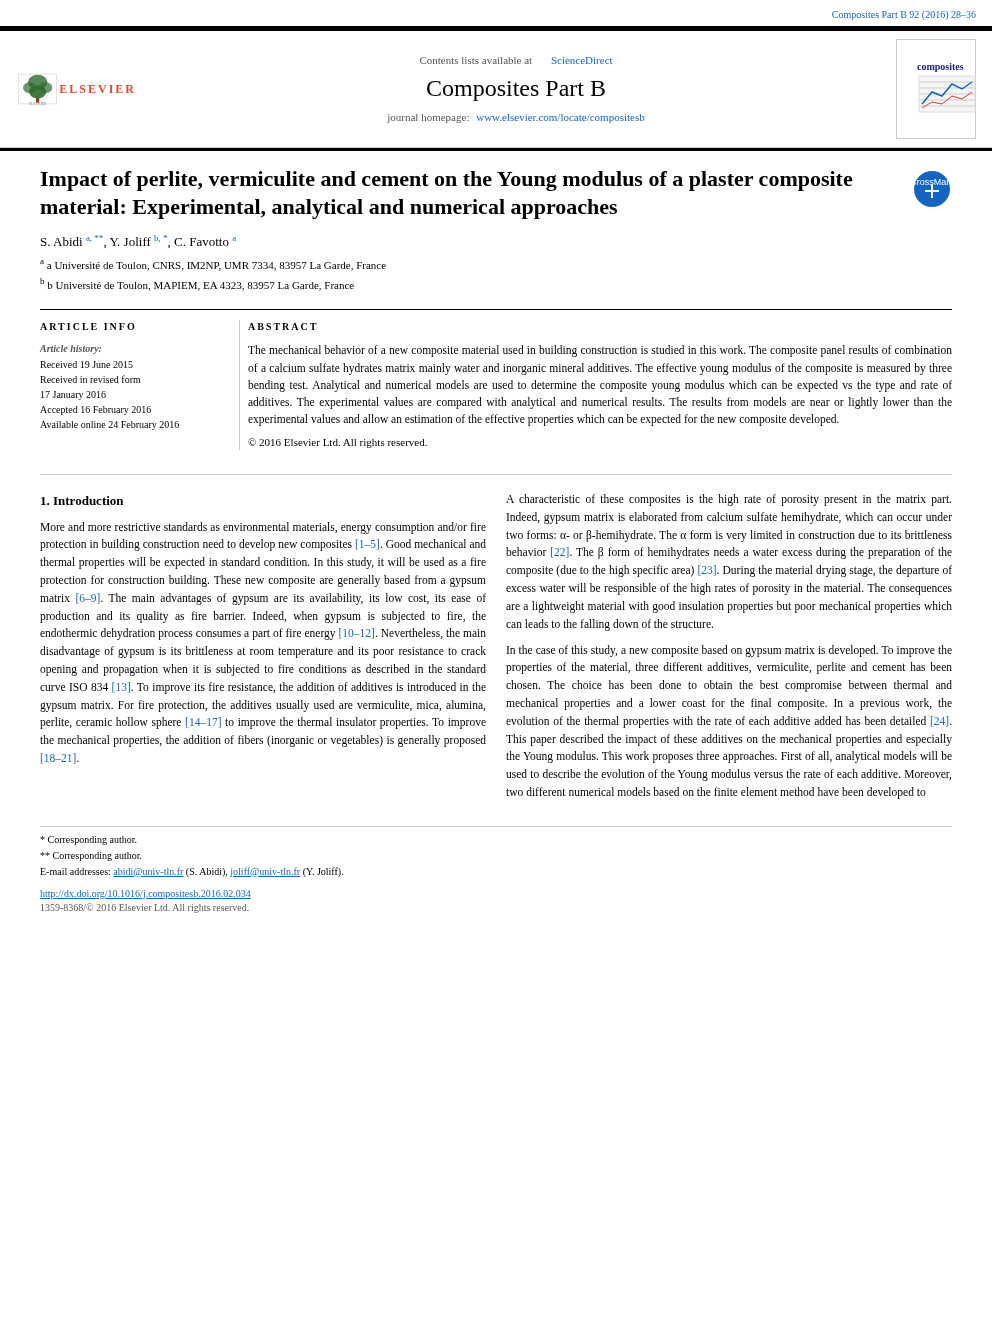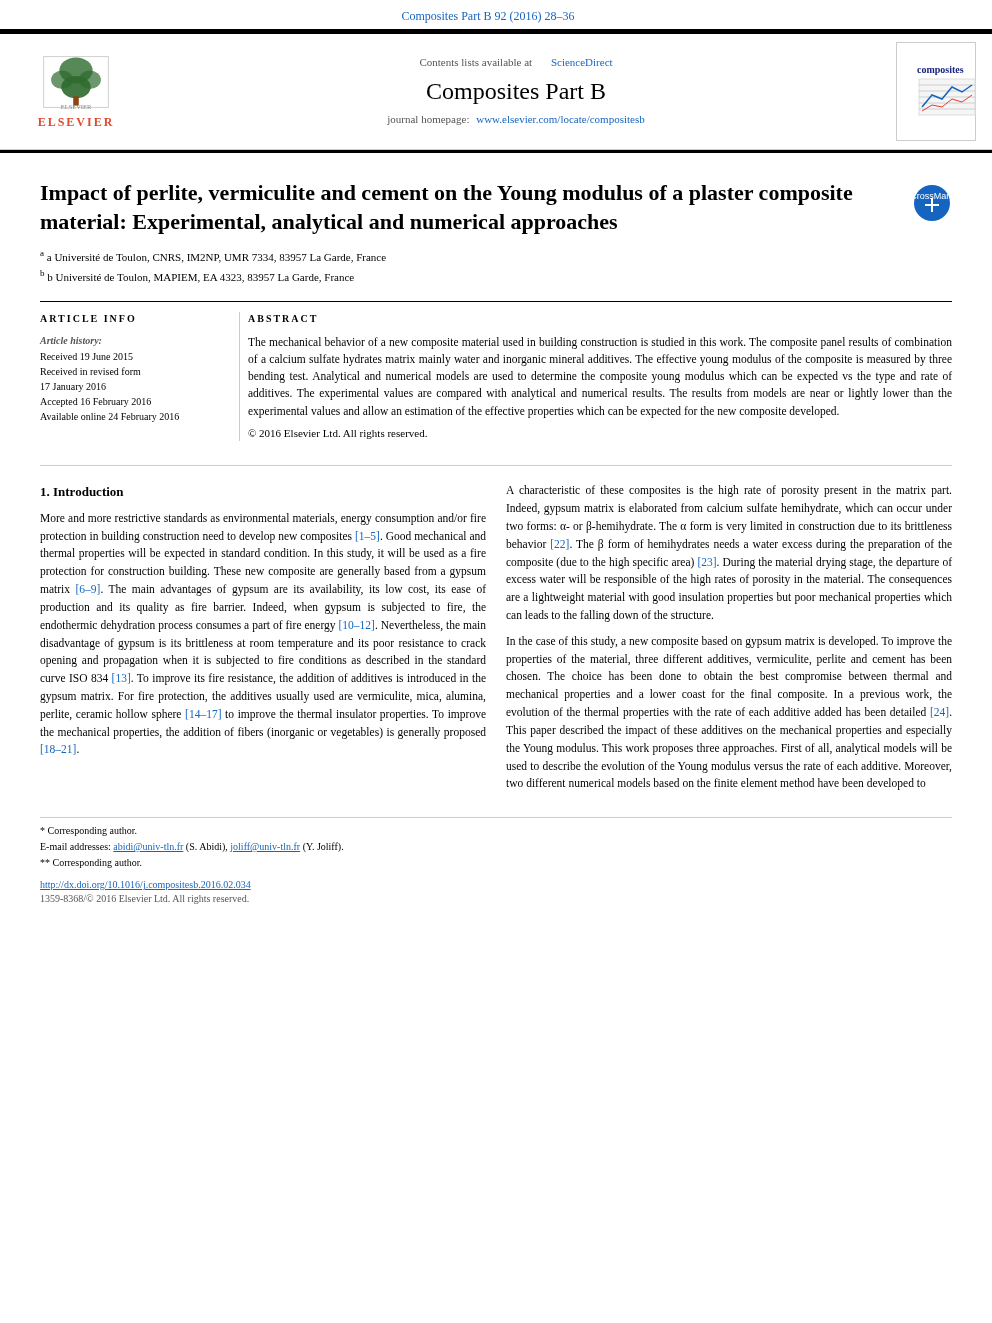--- a/index.html
+++ b/index.html
@@ -8,42 +8,42 @@
       background: #fff;
       width: 992px;
       min-height: 1323px;
       color: #000;
       font-size: 13px;
       line-height: 1.4;
     }
 
     
     .top-ref {
-      text-align: center;
+      text-align: right;
       padding: 8px 16px 4px 0;
-      font-size: 12px;
+      font-size: 10px;
       color: #1565c0;
     }
 
     
     .journal-header {
       border-top: 2px solid #000;
       border-bottom: 1px solid #ccc;
       display: flex;
       align-items: center;
       padding: 8px 16px;
       gap: 16px;
     }
     .journal-header-left {
       width: 120px;
       flex-shrink: 0;
     }
     .elsevier-logo {
       display: flex;
-      flex-direction: column;
+      flex-direction: row;
       align-items: center;
     }
     .logo-tree {
       width: 80px;
       height: 60px;
     }
     .elsevier-text {
       font-size: 12px;
       font-weight: bold;
       color: #e04a2f;
@@ -85,21 +85,21 @@
       text-align: center;
     }
     .composites-logo-title {
       font-size: 10px;
       font-weight: bold;
       color: #1a237e;
     }
 
     
     .main-content {
-      padding: 16px 40px;
+      padding: 4px 40px;
     }
 
     
     .paper-title-section {
       display: flex;
       align-items: flex-start;
       margin-bottom: 10px;
       margin-top: 10px;
     }
     .paper-title {
@@ -326,20 +326,23 @@
     <div class="crossmark">
       <svg viewBox="0 0 40 40" xmlns="http://www.w3.org/2000/svg" width="40" height="40">
         <circle cx="20" cy="20" r="18" fill="#1565c0"></circle>
         <text x="20" y="16" text-anchor="middle" font-size="9" fill="white" font-family="Arial">CrossMark</text>
         <line x1="13" y1="22" x2="27" y2="22" stroke="white" stroke-width="2"></line>
         <line x1="20" y1="15" x2="20" y2="29" stroke="white" stroke-width="2"></line>
       </svg>
     </div>
   </div>
 
+  <div class="authors-line">
+    <span>S. Abidi <sup>a, **</sup>, Y. Joliff <sup>b, *</sup>, C. Favotto <sup>a</sup></span>
+  </div>
 
   <div class="affiliation">
     <sup>a</sup> <span>a Université de Toulon, CNRS, IM2NP, UMR 7334, 83957 La Garde, France</span>
   </div>
   <div class="affiliation">
     <sup>b</sup> <span>b Université de Toulon, MAPIEM, EA 4323, 83957 La Garde, France</span>
   </div>
 
   <div class="info-abstract-row">
 
@@ -380,23 +383,23 @@
       </div>
       <div class="body-paragraph">
         In the case of this study, a new composite based on gypsum matrix is developed. To improve the properties of the material, three different additives, vermiculite, perlite and cement has been chosen. The choice has been done to obtain the best compromise between thermal and mechanical properties and a lower coast for the final composite. In a previous work, the evolution of the thermal properties with the rate of each additive added has been detailed <span class="cite">[24]</span>. This paper described the impact of these additives on the mechanical properties and especially the Young modulus. This work proposes three approaches. First of all, analytical models will be used to describe the evolution of the Young modulus versus the rate of each additive. Moreover, two different numerical models based on the finite element method have been developed to
       </div>
     </div>
 
   </div>
 
   <div class="footnotes-area">
     <div class="footnote-item">* Corresponding author.</div>
+    <div class="footnote-item">** Corresponding author.</div>
     <div class="footnote-item">
       E-mail addresses: <a href="#" style="color:#1565c0;">abidi@univ-tln.fr</a> (S. Abidi), <a href="#" style="color:#1565c0;">joliff@univ-tln.fr</a> (Y. Joliff).
     </div>
-    <div class="footnote-item">** Corresponding author.</div>
     <div class="doi-line">
       <a href="#" style="color:#1565c0;">http://dx.doi.org/10.1016/j.compositesb.2016.02.034</a>
     </div>
     <div class="rights-line">1359-8368/© 2016 Elsevier Ltd. All rights reserved.</div>
   </div>
 
 </div>
 
 </body></html>

